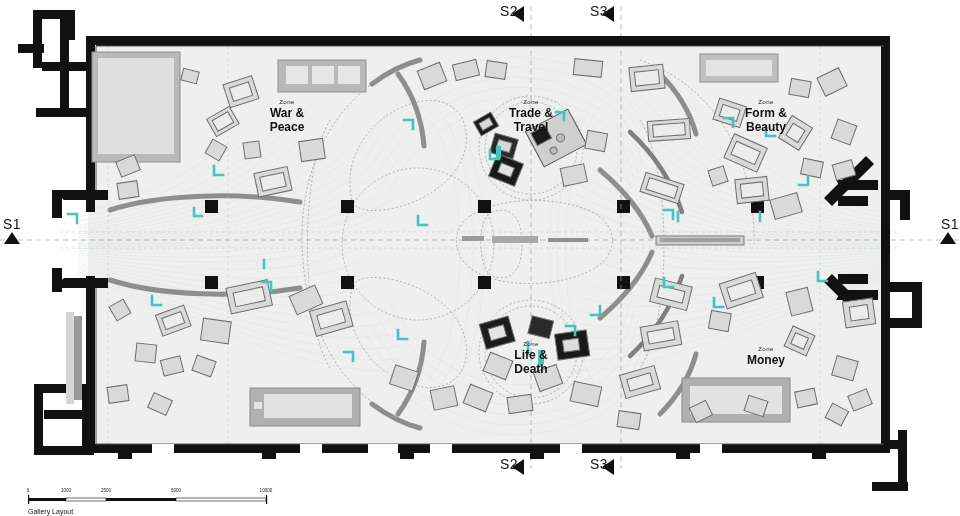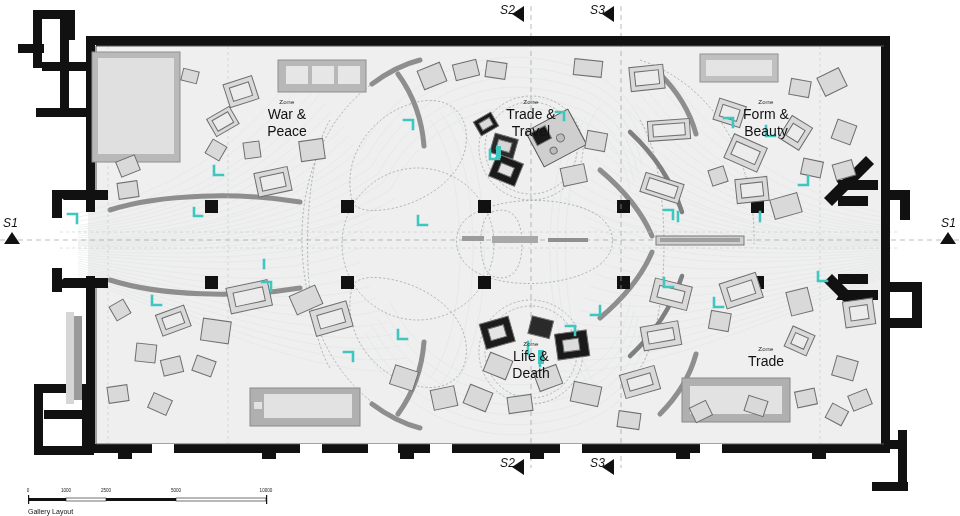--- a/index.html
+++ b/index.html
@@ -1,24 +1,24 @@
 <!DOCTYPE html>
 <html><head>
 <meta charset="utf-8">
 <style>
   html,body{margin:0;padding:0;background:#ffffff;}
   body{width:960px;height:516px;overflow:hidden;
        font-family:"Liberation Sans", sans-serif;color:#111;}
   #plan{position:relative;width:960px;height:516px;}
   #plan svg{position:absolute;left:0;top:0;}
 
-  .sect-label{position:absolute;font-size:12px;letter-spacing:.3px;color:#111;font-style:italic;}
+  .sect-label{position:absolute;font-size:14px;letter-spacing:.3px;color:#111;}
   .zone{position:absolute;text-align:center;line-height:1.18;}
   .zone .zlab{font-size:6.2px;letter-spacing:.35px;color:#222;display:block;margin-bottom:1px;}
-  .zone .zname{font-size:14px;color:#111;display:block;white-space:pre-line;}
+  .zone .zname{font-size:12px;color:#111;display:block;white-space:pre-line;font-weight:bold;}
 
   .scale-wrap{position:absolute;left:28px;top:488px;width:240px;}
   .scale-nums{position:relative;height:9px;}
   .scale-nums span{position:absolute;font-size:4.6px;color:#222;transform:translateX(-50%);}
   .caption{position:absolute;left:28px;top:508px;font-size:7px;color:#111;}
 </style>
 </head>
 <body>
 
 <div id="plan">
@@ -630,21 +630,21 @@
   <span class="zname">Trade &amp;
 Travel</span>
 </div>
 <div class="zone" style="left:491px;top:340px;width:80px;">
   <span class="zlab">Zone</span>
   <span class="zname">Life &amp;
 Death</span>
 </div>
 <div class="zone" style="left:726px;top:345px;width:80px;">
   <span class="zlab">Zone</span>
-  <span class="zname">Trade</span>
+  <span class="zname">Money</span>
 </div>
 
 <div class="scale-wrap">
   <div class="scale-nums" id="scaleNums">
         <span style="left: 0px;">0</span>
         <span style="left: 38px;">1000</span>
         <span style="left: 78px;">2500</span>
         <span style="left: 148px;">5000</span>
         <span style="left: 238px;">10000</span>
       </div>

